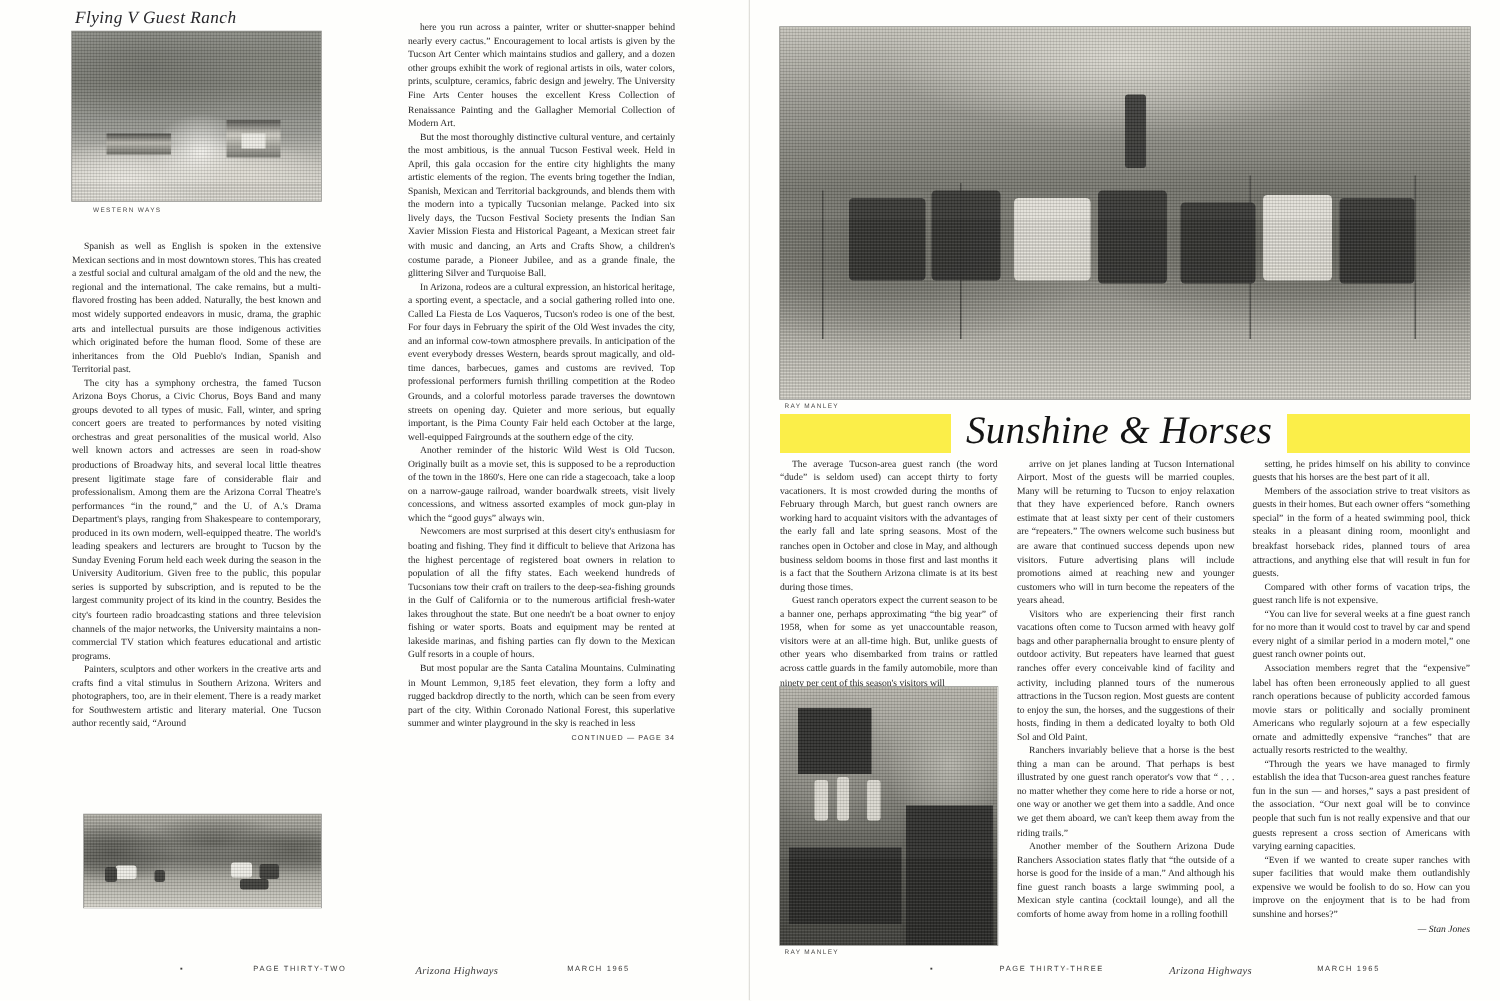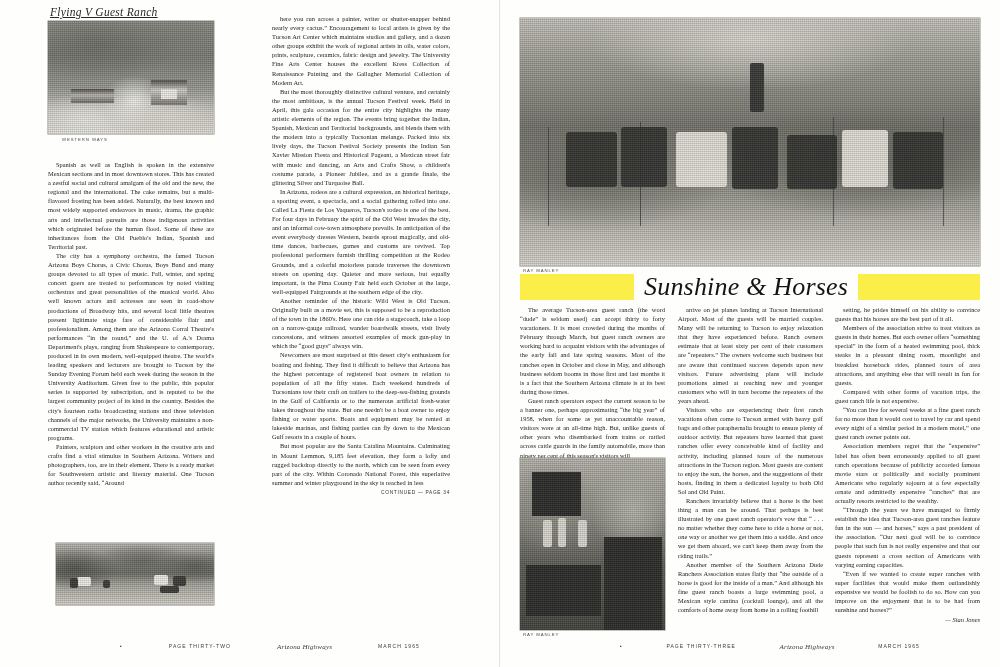--- a/index.html
+++ b/index.html
@@ -92,21 +92,21 @@
                  font-size:7px;letter-spacing:.2px;text-transform:none;}
   .footer .f-date{text-transform:uppercase;}
 </style>
 </head>
 <body>
 
 <div class="spread">
 
   <div class="page page-left">
 
-    <div class="kicker" style="position:absolute;left:50px;top:6px;text-decoration:underline;">Flying V Guest Ranch</div>
+    <div class="kicker" style="position:absolute;left:50px;top:6px;">Flying V Guest Ranch</div>
 
     <div class="photo ph-ranch" style="position:absolute;left:48px;top:21px;width:166px;height:113px;">
       <div class="b1"></div>
       <div class="b2"></div>
       <div class="b3"></div>
       <div class="grain"></div>
     </div>
     <div class="credit" style="position:absolute;left:62px;top:137px;">WESTERN WAYS</div>
 
     <div class="col" style="position:absolute;left:48px;top:160px;width:166px;">
@@ -157,21 +157,21 @@
       <div class="lt" style="left:34%;top:46%;width:11%;height:22%;"></div>
       <div class="hz" style="left:46%;top:44%;width:10%;height:25%;"></div>
       <div class="hz" style="left:58%;top:47%;width:11%;height:22%;"></div>
       <div class="lt" style="left:70%;top:45%;width:10%;height:23%;"></div>
       <div class="hz" style="left:81%;top:46%;width:11%;height:23%;"></div>
       <div class="hz" style="left:50%;top:18%;width:3%;height:20%;border-radius:2px;"></div>
       <div class="grain"></div>
     </div>
     <div class="credit" style="position:absolute;left:23px;top:268px;">RAY MANLEY</div>
 
-    <div class="headline-row" style="left:20px;top:272px;width:460px;">
+    <div class="headline-row" style="left:20px;top:272px;width:460px;align-items:flex-end;">
       <div class="hl-bar" style="width:114px;"></div>
       <div class="hl-text">Sunshine &amp; Horses</div>
       <div class="hl-bar" style="flex:1;"></div>
     </div>
 
     <div class="col" style="position:absolute;left:20px;top:305px;width:145px;">
       <p class="first">The average Tucson-area guest ranch (the word “dude” is seldom used) can accept thirty to forty vacationers. It is most crowded during the months of February through March, but guest ranch owners are working hard to acquaint visitors with the advantages of the early fall and late spring seasons. Most of the ranches open in October and close in May, and although business seldom booms in those first and last months it is a fact that the Southern Arizona climate is at its best during those times.</p>
       <p>Guest ranch operators expect the current season to be a banner one, perhaps approximating “the big year” of 1958, when for some as yet unaccountable reason, visitors were at an all-time high. But, unlike guests of other years who disembarked from trains or rattled across cattle guards in the family automobile, more than ninety per cent of this season's visitors will</p>
     </div>
 

